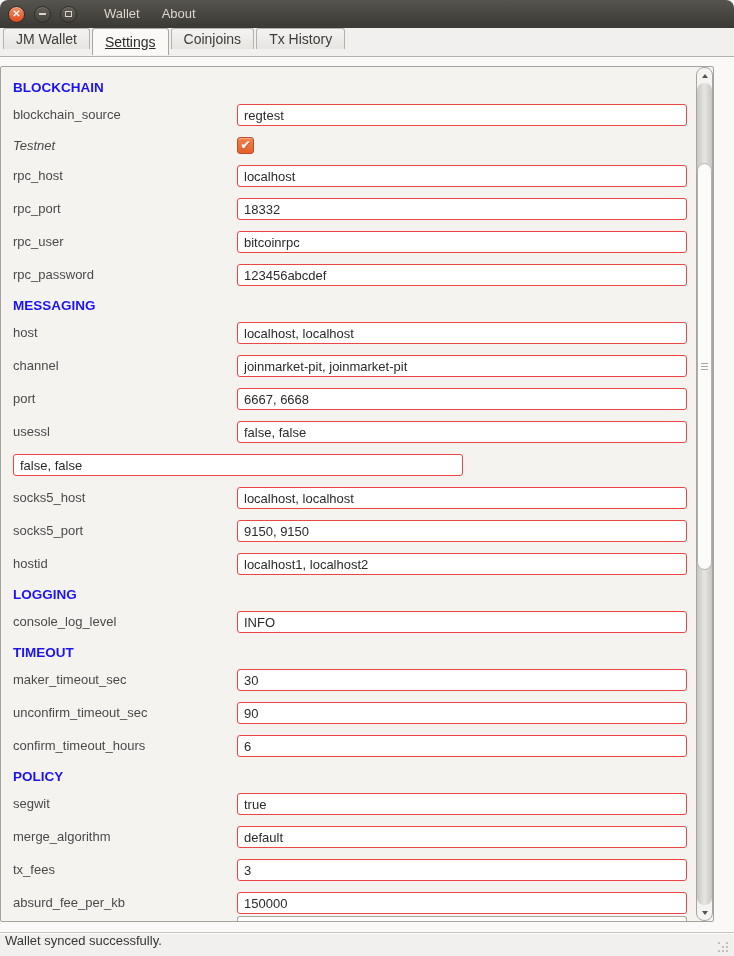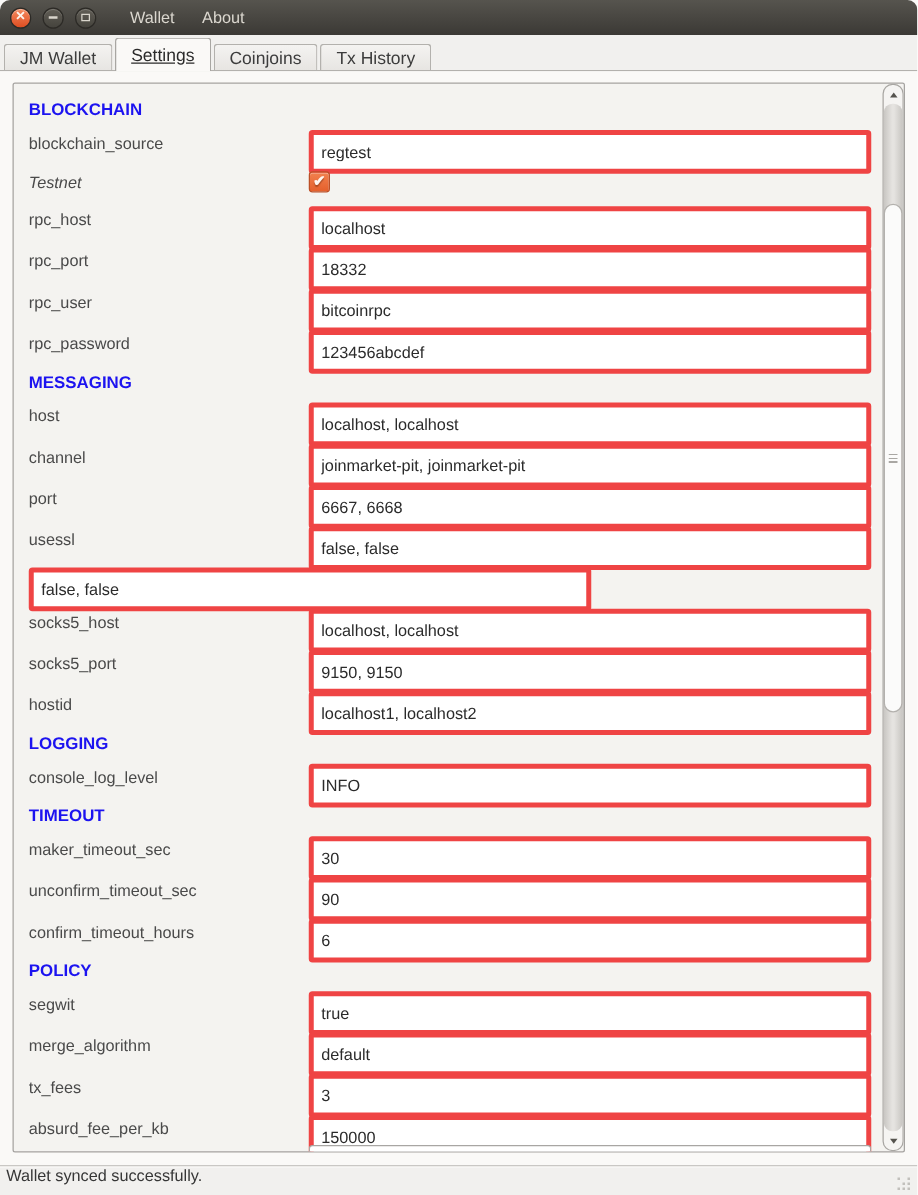--- a/index.html
+++ b/index.html
@@ -16,40 +16,40 @@
     border:1px solid #2C2A26; margin-right:9px; cursor:default; }
   .wbtn.close { background:linear-gradient(#F58A60,#DE4D21); box-shadow:inset 0 1px 0 rgba(255,255,255,.35); }
   .wbtn.dark { background:linear-gradient(#615E56,#45433D); box-shadow:inset 0 1px 0 rgba(255,255,255,.15); }
   .close-x { color:#FCF4EE; font-size:10px; font-weight:bold; line-height:1; }
   .min-bar { width:7px; height:2px; background:#D9D5CC; }
   .max-sq { width:7px; height:6px; border:1px solid #D9D5CC; background:transparent; }
   .menu-item { color:#DBD7CF; font-size:13px; margin-left:22px; line-height:28px; }
   .menu-item:first-of-type { margin-left:18px; }
 
   
-  .tabbar { height:29px; flex:0 0 29px; background:#F1F0EE; display:flex; align-items:flex-end;
+  .tabbar { height:29px; flex:0 0 29px; background:#F1F0EE; display:flex; align-items:flex-start;
     padding-left:3px; border-bottom:1px solid #B3B1AD; position:relative; }
   .tab { height:21px; padding:0 12px; display:flex; align-items:center;
     background:linear-gradient(#F4F3F1,#E7E5E2); border:1px solid #B3B1AD; border-bottom:none;
     border-radius:3px 3px 0 0; font-size:14px; color:#3C3C3C; margin-right:2px; position:relative; cursor:default; }
   .tab.active { height:27px; background:#FAF9F7; color:#2B2B2B; border-color:#A8A6A2;
     margin-bottom:-1px; z-index:2;text-decoration:underline; }
 
   
-  .pane { flex:1 1 auto; background:#FAF9F7; padding:9px 10px 10px 10px; position:relative; }
+  .pane { flex:1 1 auto; background:#FAF9F7; padding:9px 10px 10px 0; position:relative; }
   .scrollframe { position:relative; width:714px; height:856px; border:1px solid #A5A3A0; border-radius:2px;
     background:#F4F3F0; overflow:hidden; }
 
   .form { position:absolute; left:0; top:0; right:18px; bottom:0; padding:12px 0 0 12px; }
   .section-label { color:#1C13F0; font-size:13.5px; font-weight:600; height:17px; line-height:17px; margin:0 0 8px 0; }
   .row { display:flex; align-items:flex-start; height:22px; margin-bottom:11px; }
   .row.cb { height:17px; }
   .flabel { width:224px; flex:0 0 224px; font-size:13px; color:#4A4A4A; line-height:22px; }
   .row.cb .flabel { line-height:17px;font-style:italic; }
-  .tinput { width:450px; height:35px; border:4px solid #ef4444; border-radius:3px; background:#FFFFFF;
+  .tinput { width:450px; height:22px; border:1px solid #ef4444; border-radius:3px; background:#FFFFFF;
     padding:0 6px; font-size:13px; color:#2B2B2B; font-family:"Liberation Sans", sans-serif; outline:none; }
   .checkbox { width:17px; height:17px; border-radius:3px; border:1px solid #BC4F26;
     background:linear-gradient(#F2814F,#E5602C); box-shadow:inset 0 1px 0 rgba(255,255,255,.35);
     display:flex; align-items:center; justify-content:center; cursor:default; }
   .check { color:#FDF6F1; font-size:12px; font-weight:bold; line-height:1; margin-top:-1px;
     text-shadow:0 1px 1px rgba(120,45,12,.55); }
 
   .sliver { position:absolute; left:236px; top:849px; width:450px; height:12px;
     border:1px solid #A8A6A3; border-bottom:none; border-radius:3px 3px 0 0; background:#FFFFFF; }
 

